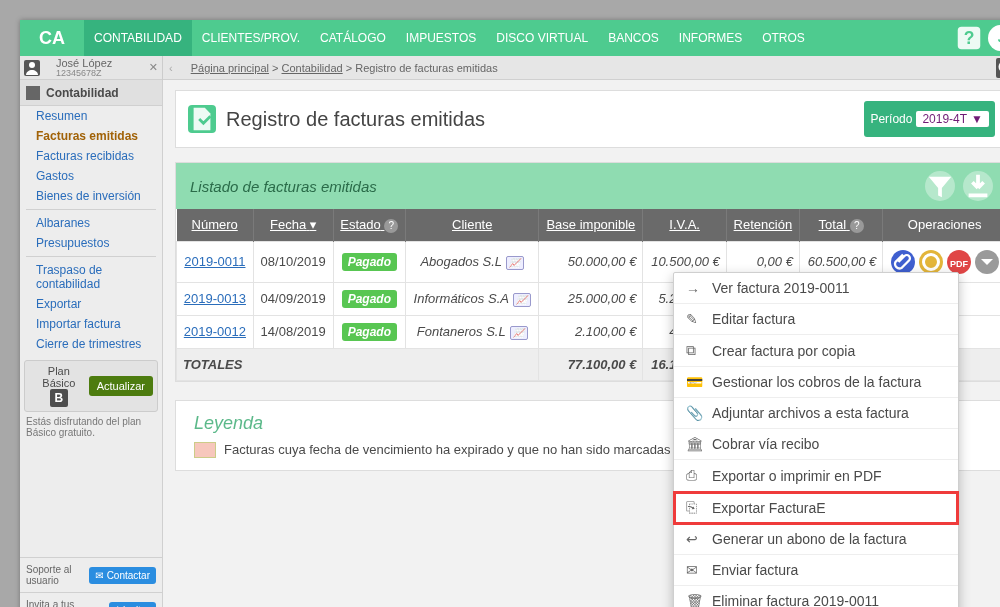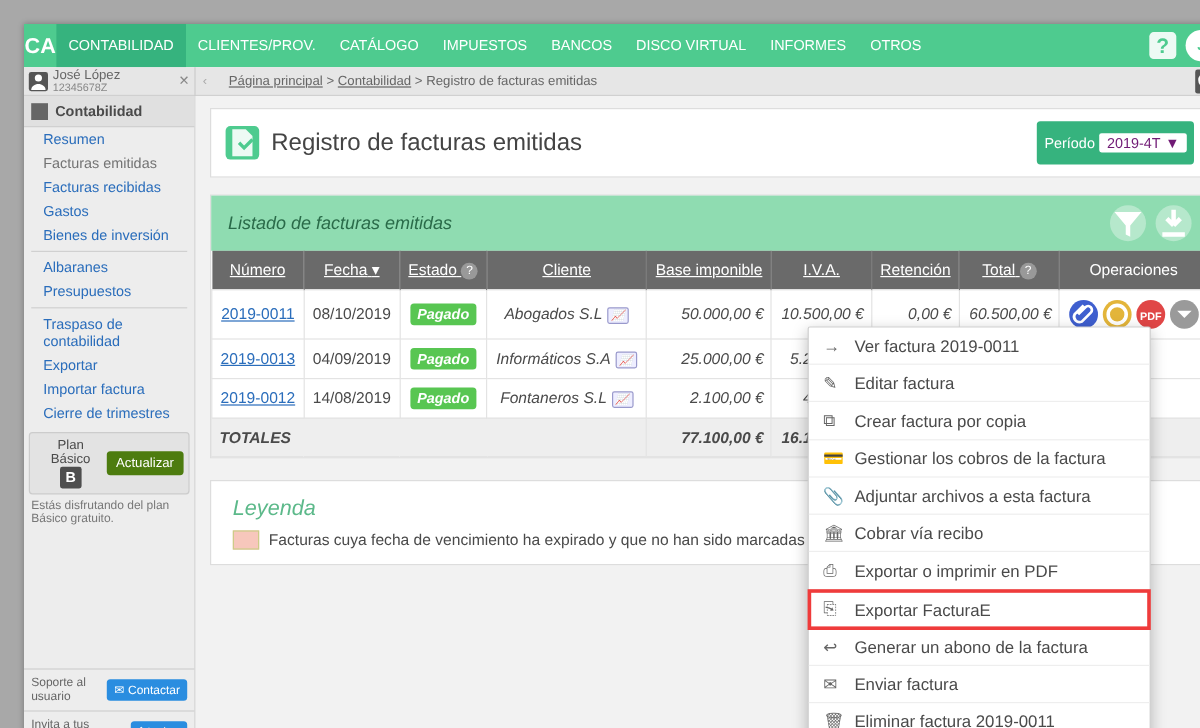--- a/index.html
+++ b/index.html
@@ -1,44 +1,44 @@
 <!DOCTYPE html>
 <html><head>
 <meta charset="utf-8">
 <style>
 * { margin: 0; padding: 0; box-sizing: border-box; font-family: -apple-system, BlinkMacSystemFont, "Segoe UI", Arial, sans-serif; }
 body { background: #a8a8a8; padding: 20px; font-size: 13px; color: #4a4a4a; }
 .app { width: 1000px; height: 607px; margin: 0 auto; background: #fff; display: flex; flex-direction: column; box-shadow: 0 0 5px rgba(0,0,0,0.3); }
 
 
 .topnav { height: 36px; background: #4ecb8f; display: flex; align-items: center; color: #fff; font-size: 12px; }
-.topnav .logo { width: 27px; height: 36px; display: flex; align-items: center; justify-content: center; font-size: 18px; font-weight: bold; color: #fff; }
+.topnav .logo { width: 64px; height: 36px; display: flex; align-items: center; justify-content: center; font-size: 18px; font-weight: bold; color: #fff; }
 .topnav .tab { height: 36px; padding: 0 10px; display: flex; align-items: center; cursor: pointer; }
 .topnav .tab.active { background: #36b37e; }
 .topnav .spacer { flex: 1; }
 .topnav .toolico { width: 30px; height: 30px; display: flex; align-items: center; justify-content: center; margin-right: 4px; }
 .topnav .avatar { width: 26px; height: 26px; border-radius: 50%; background: #fff; color: #4ecb8f; font-weight: bold; display: flex; align-items: center; justify-content: center; margin-right: 6px; }
 
 
 .secondbar { height: 24px; background: #e6e6e6; display: flex; align-items: center; font-size: 11px; color: #666; border-bottom: 1px solid #d0d0d0; }
 .userbox { width: 143px; height: 24px; display: flex; align-items: center; padding-left: 4px; border-right: 1px solid #ccc; }
 .userbox .ico { width: 16px; height: 16px; background: #555; border-radius: 2px; margin-right: 4px; display:flex; align-items:center; justify-content:center; }
-.userbox .txt { flex: 1; line-height: 1.1; }
+.userbox .txt { flex: 1; line-height: 1.1; margin-left: 12px; }
 .userbox .close { color: #888; padding: 0 4px; cursor: pointer; }
 .breadcrumb { margin-left: 12px; }
 .breadcrumb a { color: #666; text-decoration: underline; }
 .magnifier { margin-left: auto; width: 20px; height: 20px; background: #555; margin-right: 4px; border-radius: 2px; display:flex; align-items:center; justify-content:center; }
 
 
 .mainrow { flex: 1; display: flex; overflow: hidden; }
 .sidebar { width: 143px; background: #ededed; border-right: 1px solid #d0d0d0; display: flex; flex-direction: column; font-size: 12px; }
 .sidebar .grouphdr { background: #e0e0e0; height: 26px; display: flex; align-items: center; padding-left: 6px; font-weight: 600; border-bottom: 1px solid #d0d0d0; }
 .sidebar .grouphdr .gi { width: 14px; height: 14px; background: #666; margin-right: 6px; }
 .sidebar .link { padding: 3px 6px 3px 16px; color: #2a6dbb; cursor: pointer; }
-.sidebar .link.active { color: #737373; }
+.sidebar .link.active { color: #a16207; font-weight: bold; }
 .sidebar .sep { height: 1px; background: #d0d0d0; margin: 3px 6px; }
 .sidebar .planbox { background: #e3e3e3; border: 1px solid #ccc; margin: 6px 4px 2px 4px; padding: 4px; display: flex; align-items: center; border-radius: 3px; }
 .sidebar .planbox .ptxt { flex: 1; text-align: center; font-size: 11px; line-height: 1.1; }
 .sidebar .planbox .bbadge { width: 18px; height: 18px; background: #4e4e4e; color: #fff; font-weight: bold; font-size: 12px; display: flex; align-items: center; justify-content: center; border-radius: 2px; margin: 0 auto; }
 .sidebar .planbox .upd { background: #4d7c0f; color: #fff; padding: 4px 8px; border-radius: 3px; font-size: 11px; cursor: pointer; }
 .sidebar .note { font-size: 10px; color: #777; padding: 2px 6px 6px 6px; }
 .sidebar .supportrow { display: flex; align-items: center; padding: 6px; border-top: 1px solid #d0d0d0; }
 .sidebar .supportrow .lbl { flex: 1; font-size: 10px; color: #666; line-height: 1.1; }
 .sidebar .sbtn { background: #2a8de0; color: #fff; font-size: 10px; padding: 3px 6px; border-radius: 3px; display: flex; align-items: center; gap: 3px; cursor:pointer; }
 
@@ -91,22 +91,22 @@
 <body>
 
 <div class="app">
 
   <div class="topnav">
     <div class="logo">CA</div>
     <div class="tab active">CONTABILIDAD</div>
     <div class="tab">CLIENTES/PROV.</div>
     <div class="tab">CATÁLOGO</div>
     <div class="tab">IMPUESTOS</div>
+    <div class="tab">DISCO VIRTUAL</div>
     <div class="tab">BANCOS</div>
-    <div class="tab">DISCO VIRTUAL</div>
     <div class="tab">INFORMES</div>
     <div class="tab">OTROS</div>
     <div class="spacer"></div>
     <div class="toolico">
         <svg viewBox="0 0 24 24" fill="#fff">
           <rect x="3" y="3" width="18" height="18" rx="3" fill="#fff" opacity="0.9"></rect>
           <text x="12" y="17" font-size="14" text-anchor="middle" fill="#4ecb8f" font-weight="bold">?</text>
         </svg>
       </div>
     <div class="avatar">J</div>

